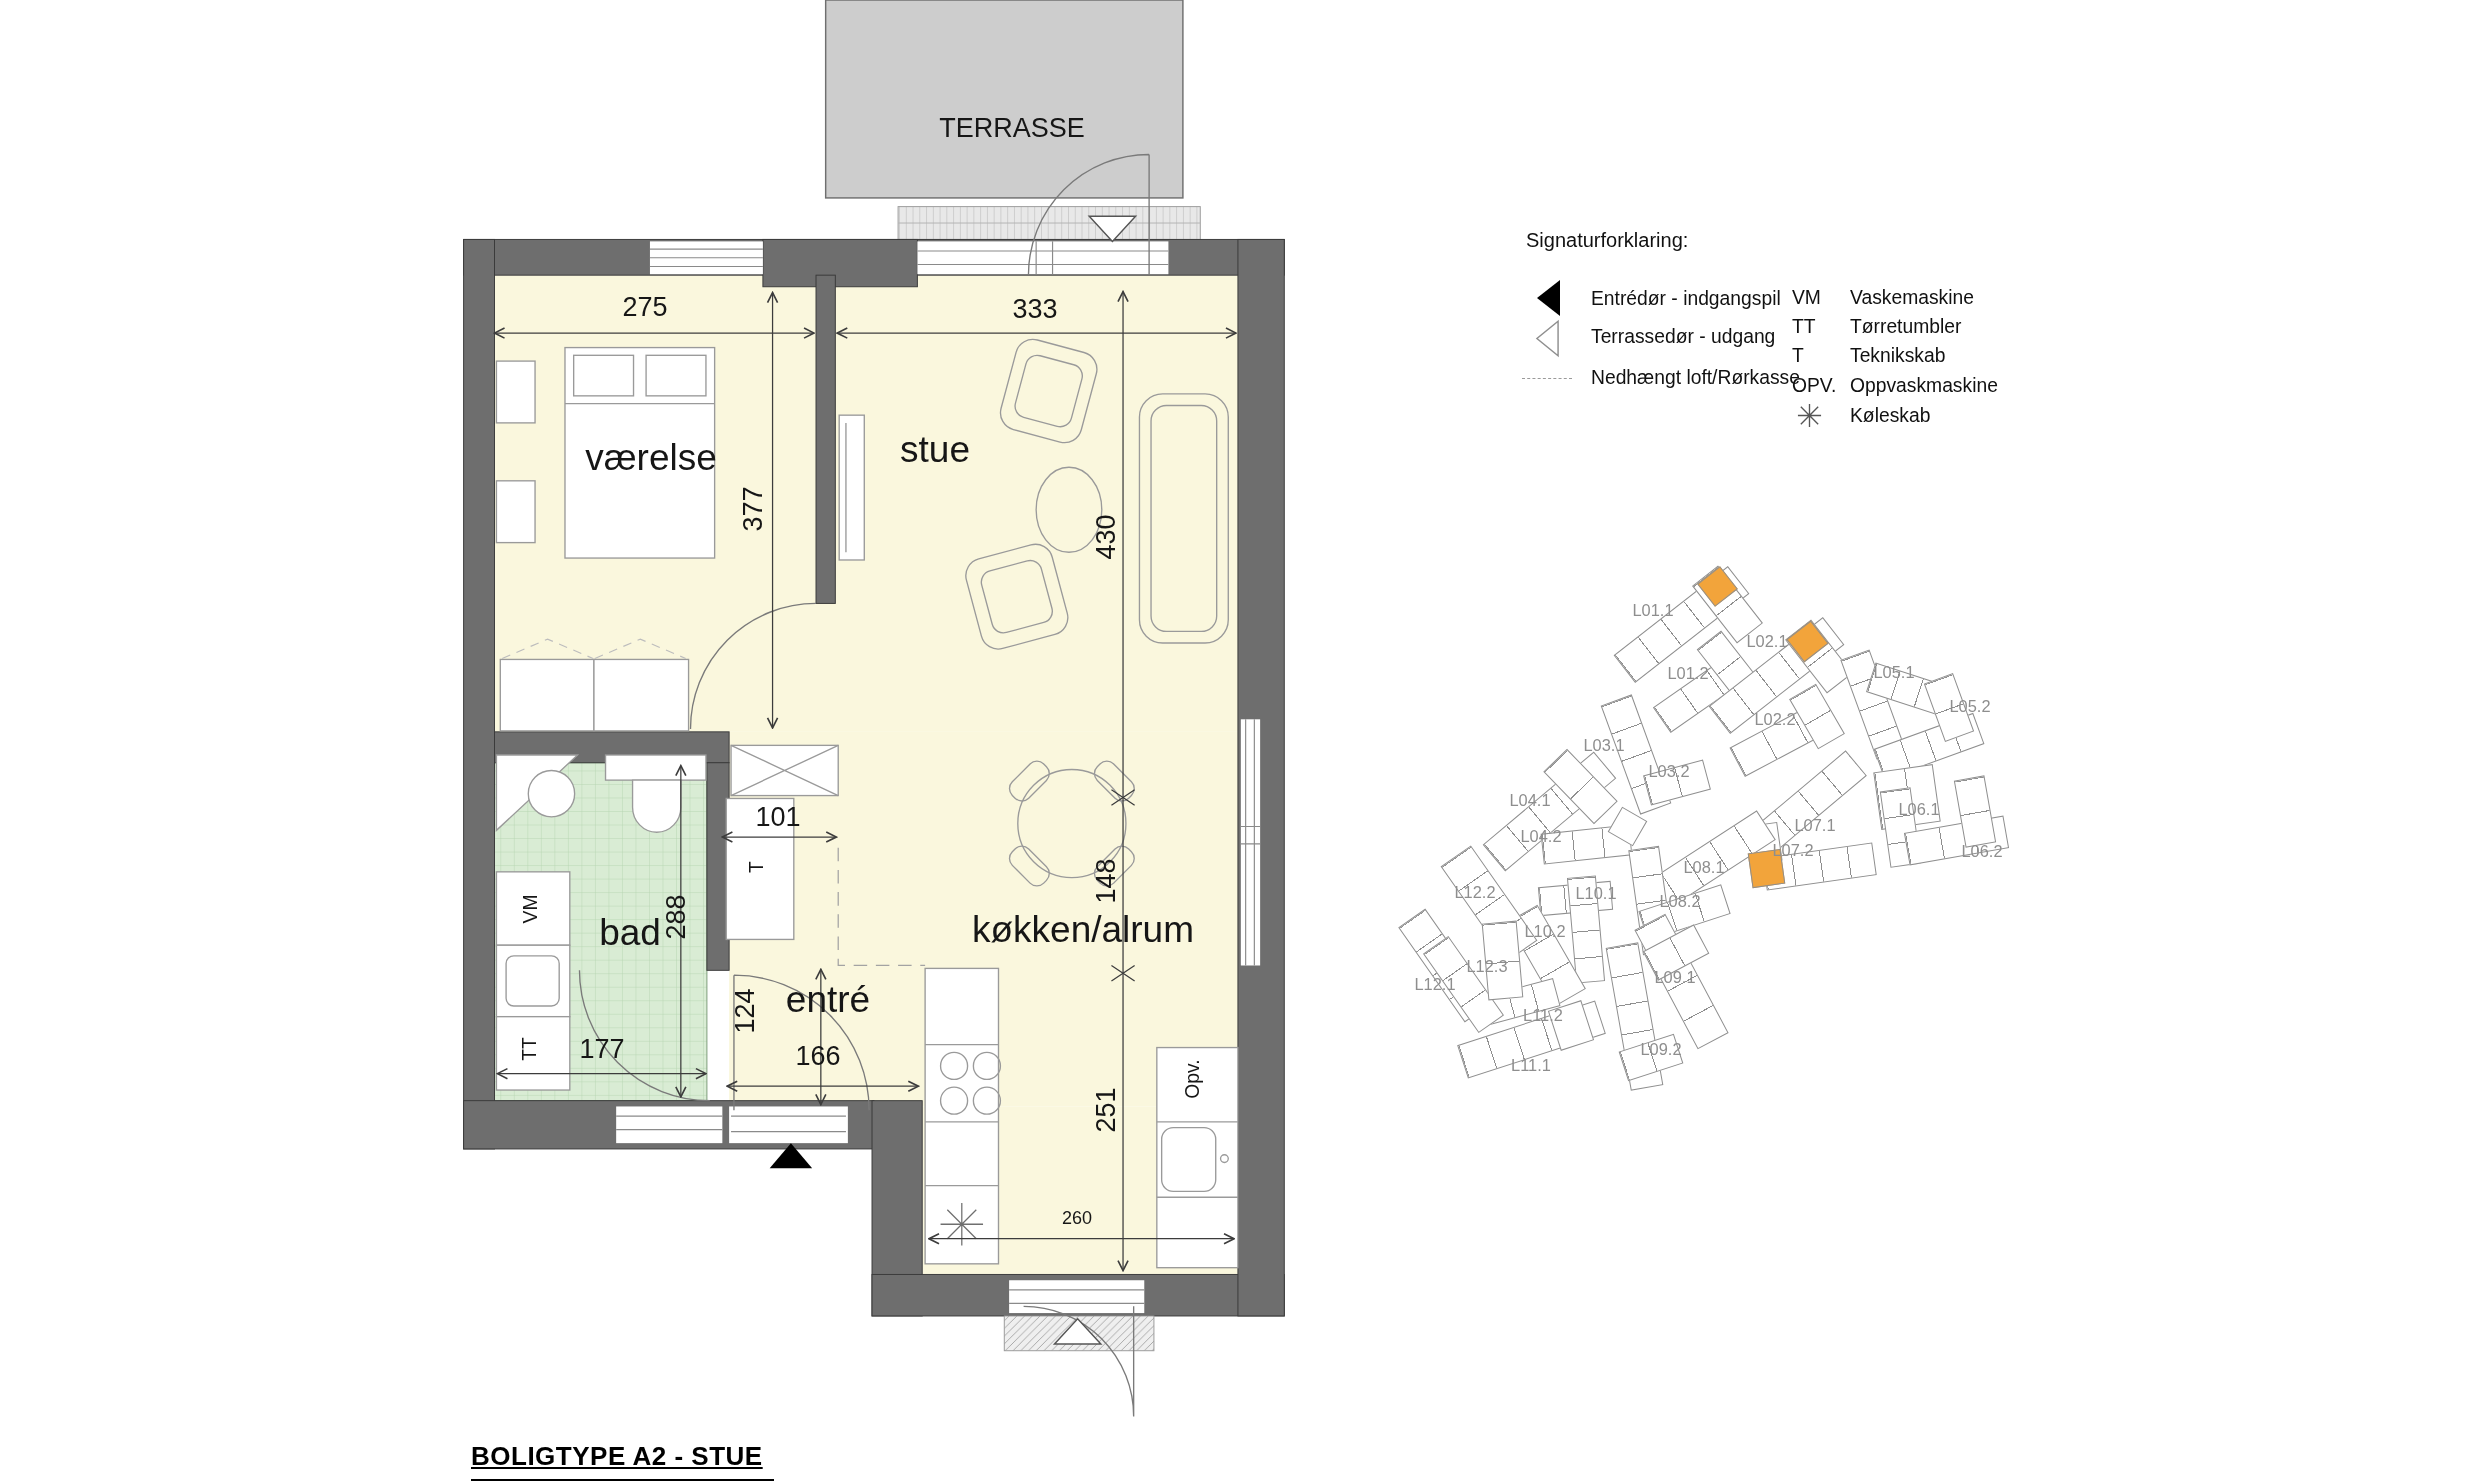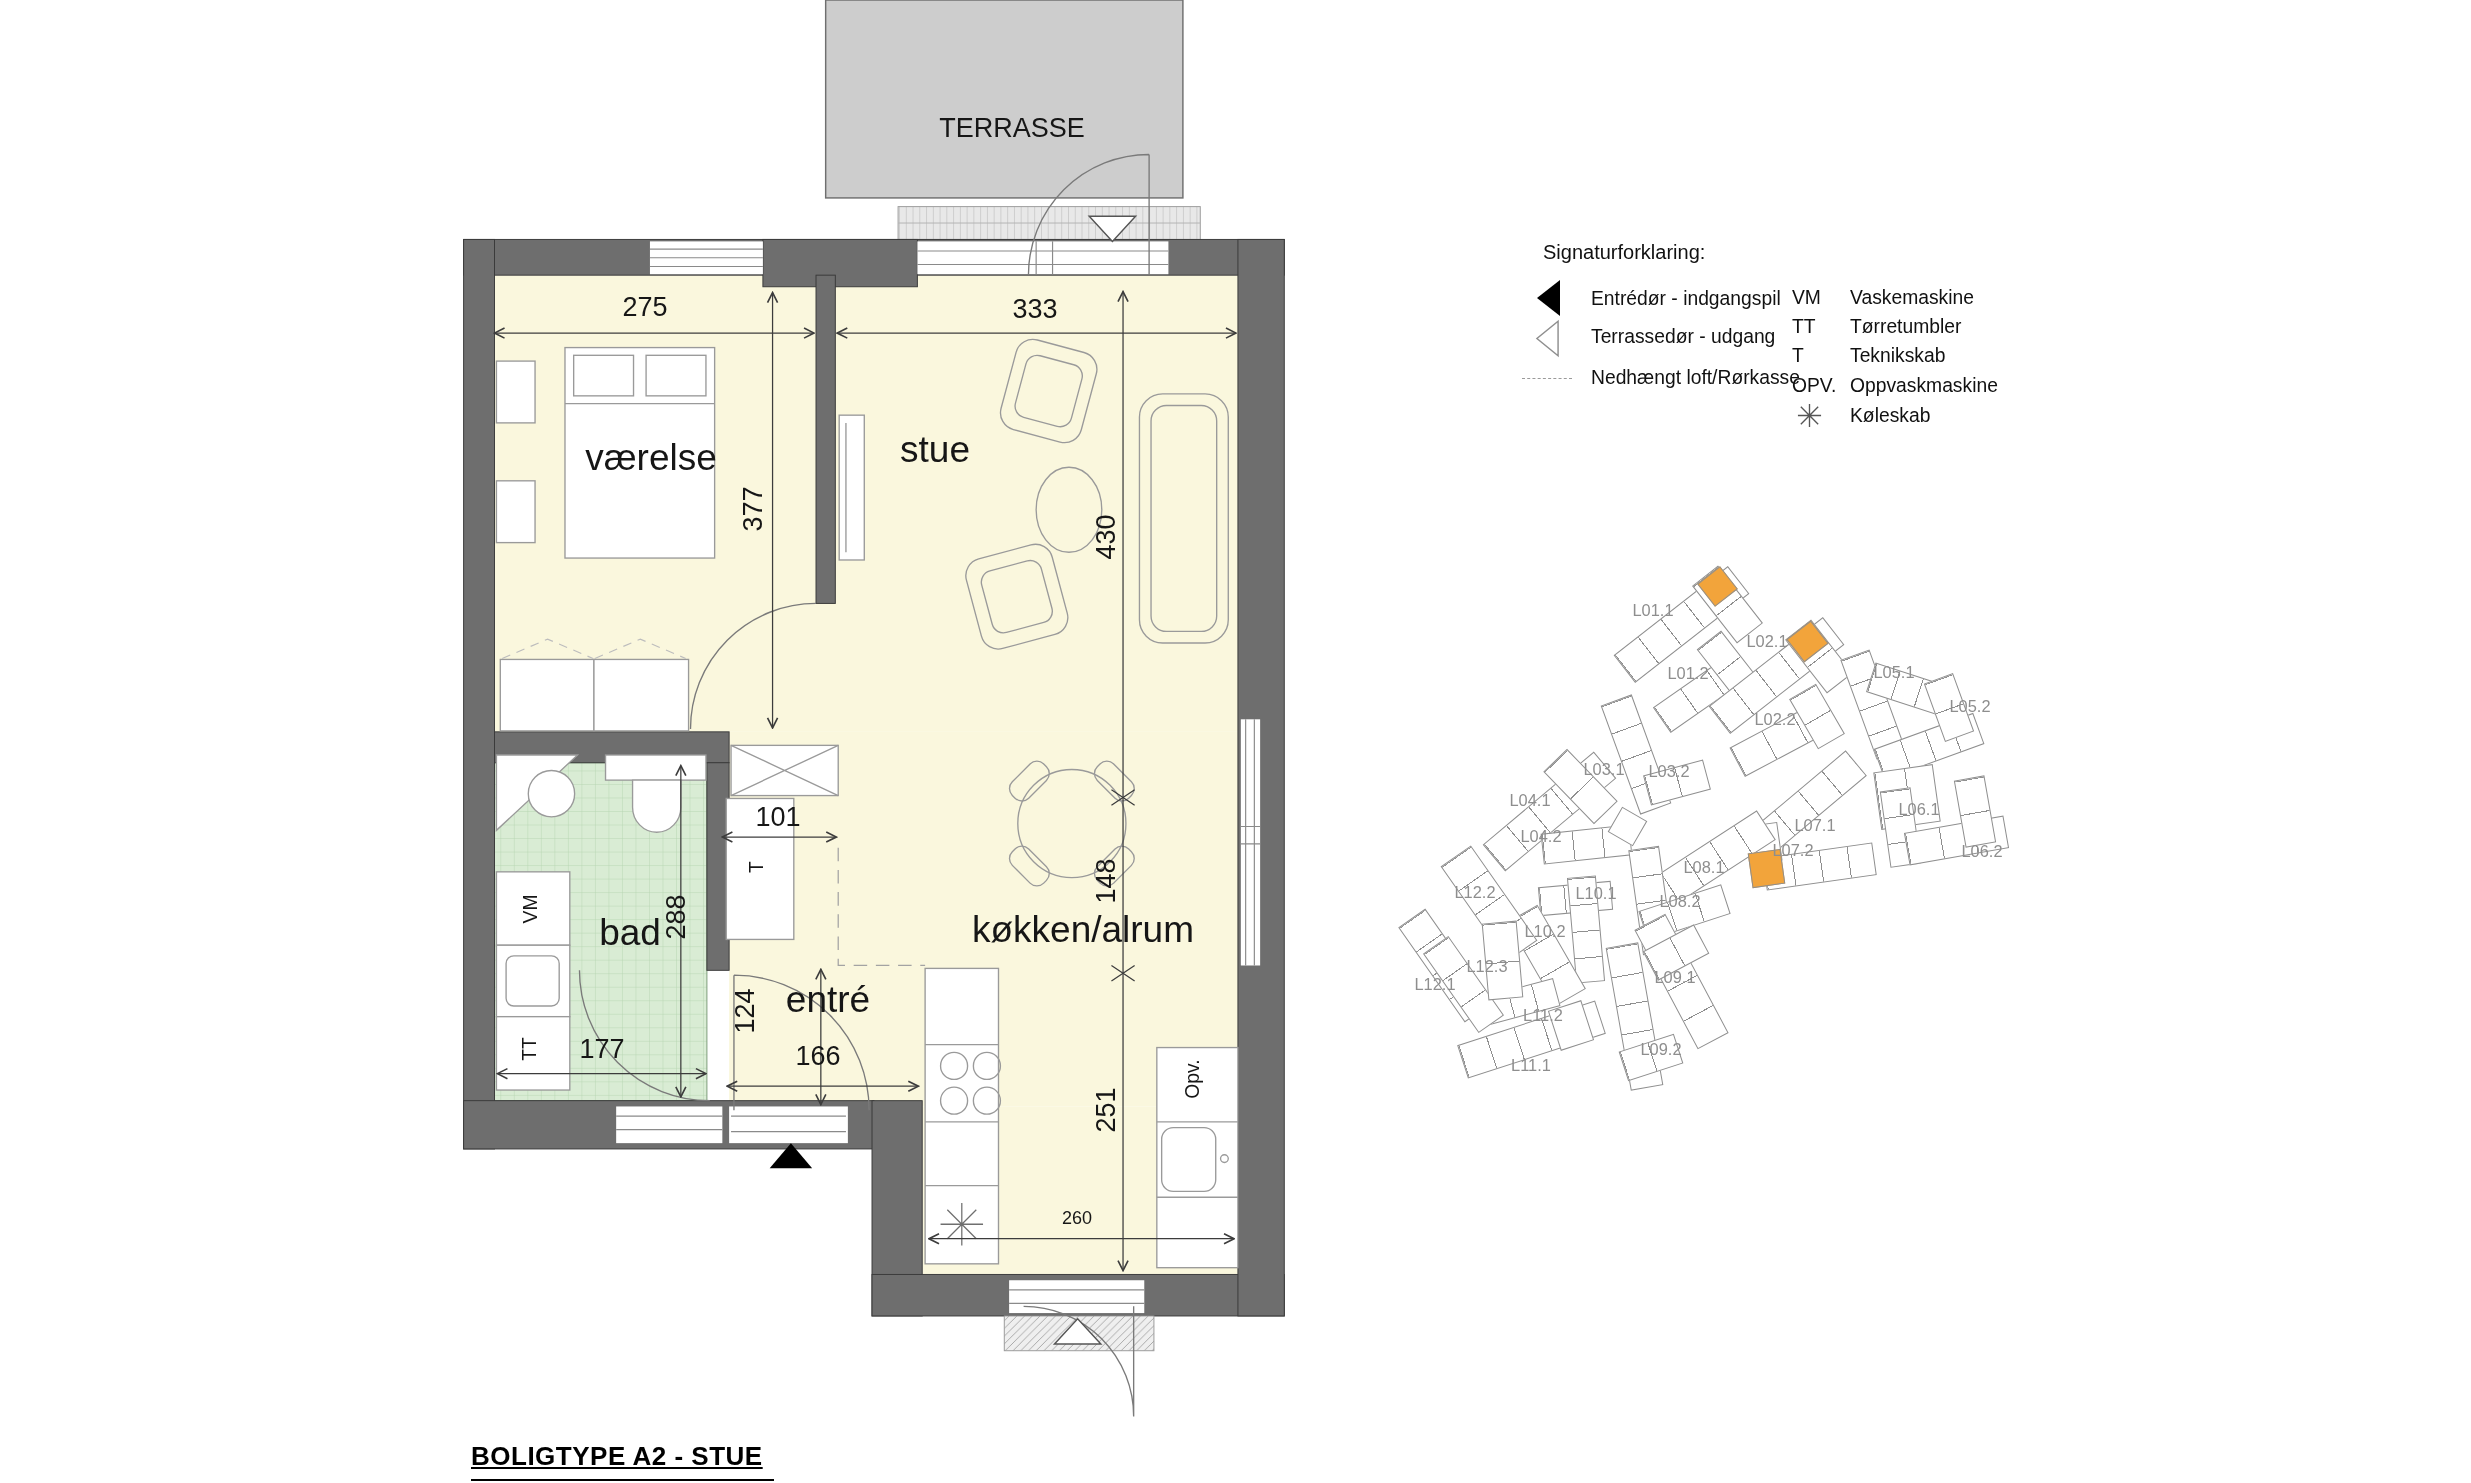--- a/index.html
+++ b/index.html
@@ -219,21 +219,21 @@
       <div class="plan-label" style="left: 778px; top: 817px; font-size: 27px; transform: translate(-50%, -50%);">101</div>
       <div class="plan-label" style="left: 745px; top: 1011px; font-size: 27px; transform: translate(-50%, -50%) rotate(-90deg);">124</div>
       <div class="plan-label" style="left: 818px; top: 1056px; font-size: 27px; transform: translate(-50%, -50%);">166</div>
       <div class="plan-label" style="left: 531px; top: 909px; font-size: 19.3px; transform: translate(-50%, -50%) rotate(-90deg);">VM</div>
       <div class="plan-label" style="left: 530px; top: 1049px; font-size: 19.3px; transform: translate(-50%, -50%) rotate(-90deg);">TT</div>
       <div class="plan-label" style="left: 757px; top: 867px; font-size: 19.3px; transform: translate(-50%, -50%) rotate(-90deg);">T</div>
       <div class="plan-label" style="left: 1193px; top: 1079px; font-size: 19.3px; transform: translate(-50%, -50%) rotate(-90deg);">Opv.</div>
     </div>
 
   <div>
-    <div class="abs legend-heading" style="left:1526px;top:241px;margin-left:17px;">Signaturforklaring:</div>
+    <div class="abs legend-heading" style="left:1526px;top:229px;">Signaturforklaring:</div>
 
     <div class="abs tri-filled" style="left:1537px;top:280px;"></div>
     <div class="abs legend-label" style="left:1591px;top:288px;">Entrédør - indgangspil</div>
 
     <svg class="abs" style="left:1535px;top:319px;" width="25" height="39" viewBox="0 0 26 40">
       <polygon points="24,2 24,38 2,20" fill="#fff" stroke="#8f8f8f" stroke-width="1.5"></polygon>
     </svg>
     <div class="abs legend-label" style="left:1591px;top:326px;">Terrassedør - udgang</div>
 
     <div class="abs dash-icon" style="left:1522px;top:378px;"></div>
@@ -300,21 +300,21 @@
       <div class="bldg" style="left: 1415px; top: 969px; width: 97px; height: 31px; transform: rotate(55deg); background-image: repeating-linear-gradient(90deg, rgb(143, 143, 143) 0px, rgb(143, 143, 143) 1px, transparent 1px, transparent 32px);"></div>
       <div class="bldg" style="left: 1431px; top: 885px; width: 116px; height: 37px; transform: rotate(55deg); background-image: repeating-linear-gradient(90deg, rgb(143, 143, 143) 0px, rgb(143, 143, 143) 1px, transparent 1px, transparent 29px);"></div>
       <div class="bldg" style="left: 1464px; top: 943px; width: 77px; height: 35px; transform: rotate(85deg); background-image: repeating-linear-gradient(90deg, rgb(143, 143, 143) 0px, rgb(143, 143, 143) 1px, transparent 1px, transparent 39px);"></div>
       <div class="bldg hl" style="left: 1703px; top: 572px; width: 29px; height: 29px; transform: rotate(-38deg);"></div>
       <div class="bldg hl" style="left: 1792px; top: 627px; width: 31px; height: 29px; transform: rotate(-38deg);"></div>
       <div class="bldg hl" style="left: 1750px; top: 851px; width: 33px; height: 35px; transform: rotate(-8deg);"></div>
       <div class="site-label" style="left: 1653px; top: 610px;">L01.1</div>
       <div class="site-label" style="left: 1688px; top: 673px;">L01.2</div>
       <div class="site-label" style="left: 1767px; top: 641px;">L02.1</div>
       <div class="site-label" style="left: 1775px; top: 719px;">L02.2</div>
-      <div class="site-label" style="left: 1604px; top: 769px;">L03.1</div>
+      <div class="site-label" style="left: 1604px; top: 745px;">L03.1</div>
       <div class="site-label" style="left: 1669px; top: 771px; text-align: right;">L03.2</div>
       <div class="site-label" style="left: 1530px; top: 800px;">L04.1</div>
       <div class="site-label" style="left: 1541px; top: 836px;">L04.2</div>
       <div class="site-label" style="left: 1894px; top: 672px;">L05.1</div>
       <div class="site-label" style="left: 1970px; top: 706px;">L05.2</div>
       <div class="site-label" style="left: 1919px; top: 809px;">L06.1</div>
       <div class="site-label" style="left: 1982px; top: 851px;">L06.2</div>
       <div class="site-label" style="left: 1815px; top: 825px;">L07.1</div>
       <div class="site-label" style="left: 1793px; top: 850px;">L07.2</div>
       <div class="site-label" style="left: 1704px; top: 867px;">L08.1</div>

